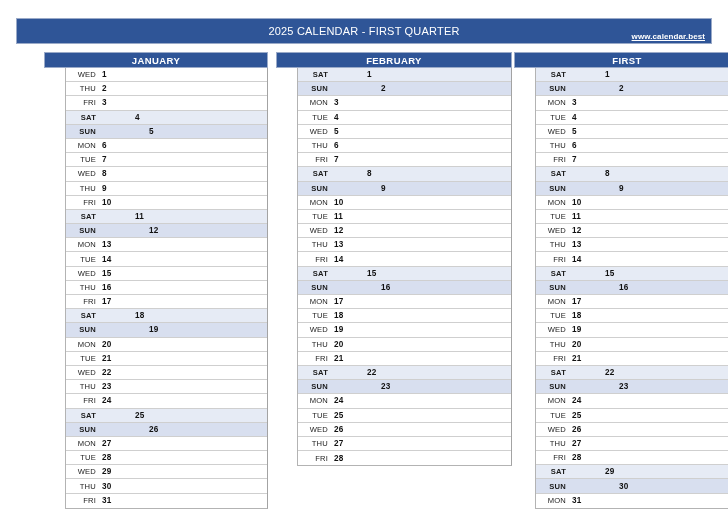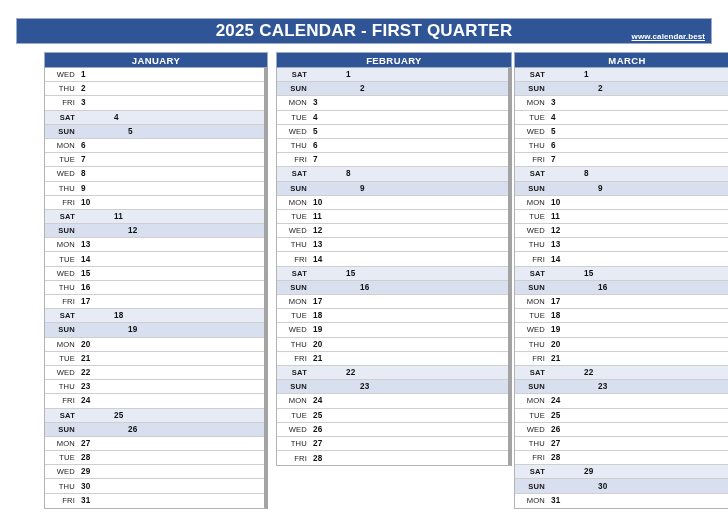--- a/index.html
+++ b/index.html
@@ -32,22 +32,22 @@
     height: 26px;
     background: #2f5597;
     border: 1px solid #9aaac8;
     box-sizing: border-box;
     display: flex;
     align-items: center;
     justify-content: center;
   }
   .title-text {
     color: #ffffff;
-    font-size: 17px;
-    font-weight: bold;
+    font-size: 11px;
+    font-weight: normal;
     letter-spacing: 0.2px;
     white-space: nowrap;
   }
   .site-url {
     position: absolute;
     right: 6px;
     bottom: 2px;
     color: #ffffff;
     font-size: 8px;
     font-weight: bold;
@@ -85,24 +85,25 @@
   .month-header-label {
     color: #ffffff;
     font-size: 9.5px;
     font-weight: bold;
     letter-spacing: 0.4px;
     white-space: nowrap;
   }
 
   .day-list {
     border-left: 1px solid #b3b3b3;
-    border-right: 4px solid #a3a3a3;
+    border-right: 1px solid #a3a3a3;
     border-bottom: 1px solid #b3b3b3;
     box-sizing: border-box;
     background: #1d4ed8;
+    margin-left: 21px;
   }
 
   .day-row {
     height: 14.2px;
     box-sizing: border-box;
     border-bottom: 1px solid #cfcfcf;
     display: flex;
     align-items: center;
     background: #ffffff;
   }
@@ -391,21 +392,21 @@
           </div>
           <div class="day-row">
             <span class="dow">FRI</span>
             <span class="dnum">28</span>
           </div>
         </div>
     </div>
 
     <div class="month month-mar">
       <div class="month-header">
-        <span class="month-header-label">MARCH</span>
+        <span class="month-header-label">FIRST</span>
       </div>
       <div class="day-list">
           <div class="day-row sat">
             <span class="dow">SAT</span>
             <span class="dnum">1</span>
           </div>
           <div class="day-row sun">
             <span class="dow">SUN</span>
             <span class="dnum">2</span>
           </div>

